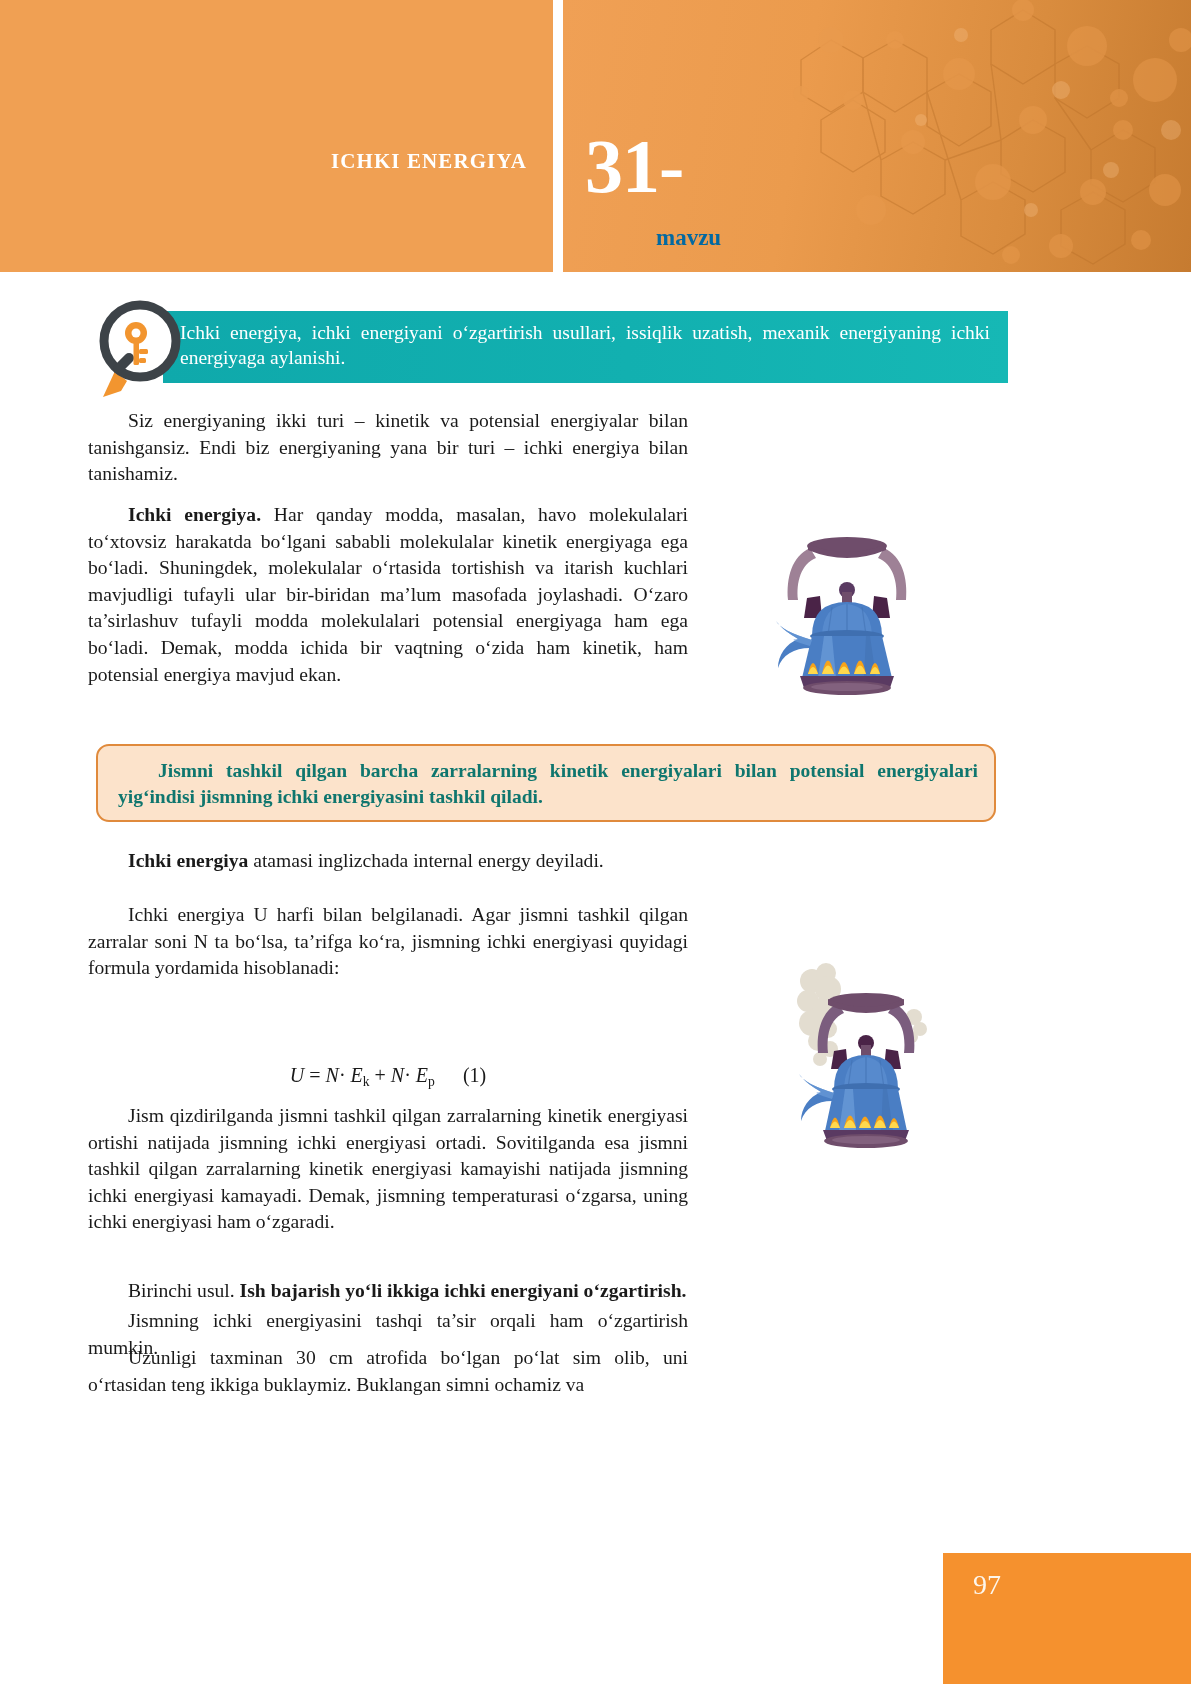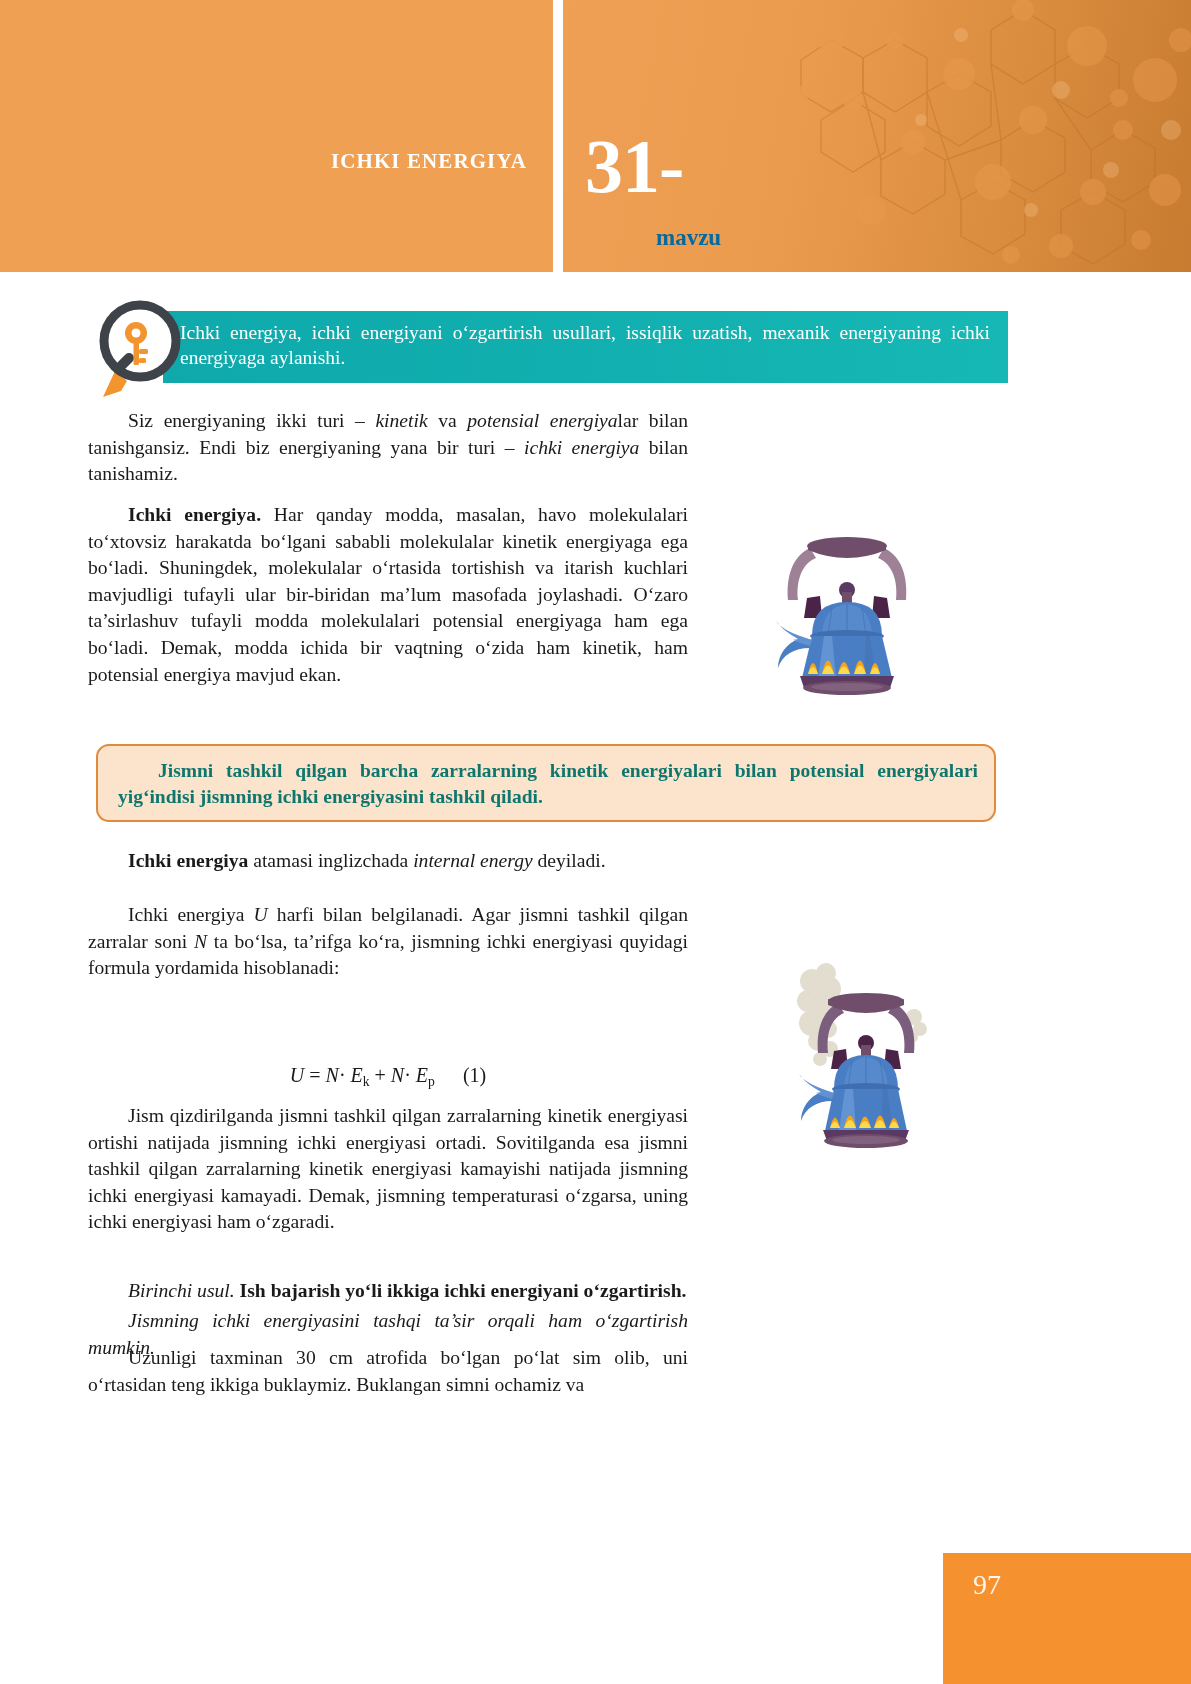--- a/index.html
+++ b/index.html
@@ -101,21 +101,21 @@
     position: absolute;
     left: 88px;
     width: 600px;
     font-size: 19.6px;
     line-height: 26.6px;
     text-align: justify;
     text-justify: inter-word;
   }
   .col p { margin: 0; }
   .ind { text-indent: 40px; }
-  .it { font-style: italic; }
+  .it { }
   .bd { font-weight: bold; }
 
   #para1 { top: 408px; }
   #para2 { top: 502px; }
   #para3 { top: 848px; }
   #para4 { top: 902px; }
   #formula {
     position: absolute;
     left: 88px; top: 1064px;
     width: 600px;

